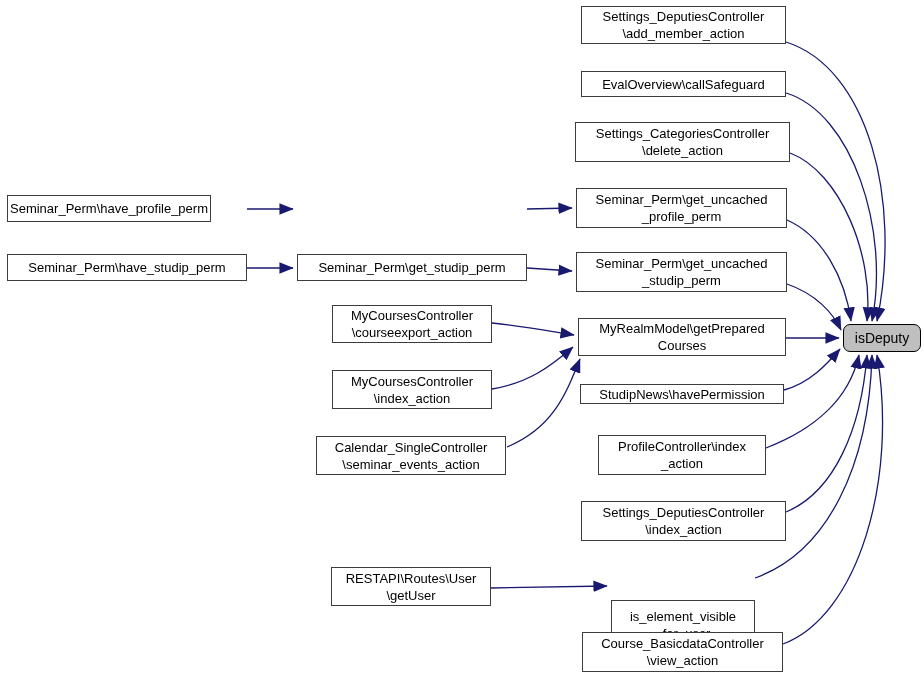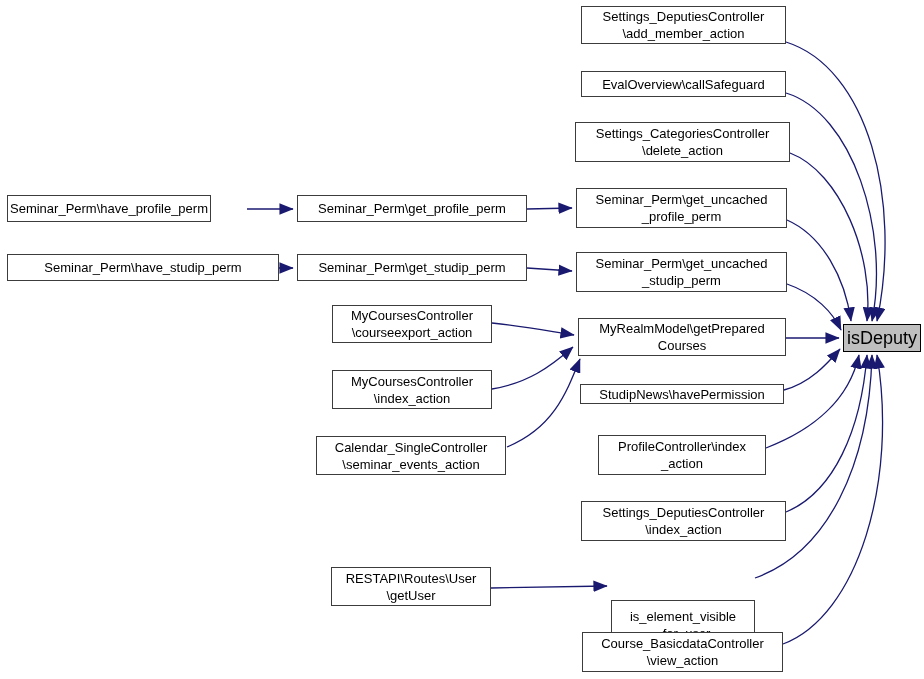--- a/index.html
+++ b/index.html
@@ -29,22 +29,23 @@
     color:var(--text);
     display:flex;align-items:center;justify-content:center;
     text-align:center;
     font-size:13px;line-height:17px;
     white-space:pre-line;
     cursor:pointer;
   }
   .node.focus{
     background:var(--focus-fill);
     border-color:var(--focus-border);
-    font-size:18px;
+    font-size:14px;
     cursor:default;
+    border-radius:7px;
   }
 </style>
 </head>
 <body>
 
 <div class="canvas">
 
   <svg class="edges" viewBox="0 0 924 679" xmlns="http://www.w3.org/2000/svg">
     <defs>
       <marker id="arrow" viewBox="0 0 10 8" refX="9.5" refY="4" markerWidth="11" markerHeight="9" orient="auto">
@@ -72,25 +73,24 @@
     <path d="M783,644 C858,616 898,480 877,355" marker-end="url(#arrow)"></path>
   </svg>
 
   <div class="node" style="left:581px;top:6px;width:205px;height:38px">Settings_DeputiesController
 \add_member_action</div>
   <div class="node" style="left:581px;top:71px;width:205px;height:26px">EvalOverview\callSafeguard</div>
   <div class="node" style="left:575px;top:122px;width:215px;height:40px">Settings_CategoriesController
 \delete_action</div>
 
   <div class="node" style="left:7px;top:195px;width:204px;height:27px">Seminar_Perm\have_profile_perm</div>
-  <div class="node" style="left:297px;top:195px;width:230px;height:27px">Seminar_Perm\get_profile_perm</div>
   <div class="node" style="left:576px;top:188px;width:211px;height:40px">Seminar_Perm\get_uncached
 _profile_perm</div>
 
-  <div class="node" style="left:7px;top:254px;width:272px;height:27px">Seminar_Perm\have_studip_perm</div>
+  <div class="node" style="left:7px;top:254px;width:240px;height:27px">Seminar_Perm\have_studip_perm</div>
   <div class="node" style="left:297px;top:254px;width:230px;height:27px">Seminar_Perm\get_studip_perm</div>
   <div class="node" style="left:576px;top:252px;width:211px;height:40px">Seminar_Perm\get_uncached
 _studip_perm</div>
 
   <div class="node" style="left:332px;top:305px;width:160px;height:38px">MyCoursesController
 \courseexport_action</div>
   <div class="node" style="left:578px;top:318px;width:208px;height:38px">MyRealmModel\getPrepared
 Courses</div>
   <div class="node focus" style="left:843px;top:324px;width:78px;height:28px">isDeputy</div>
 

